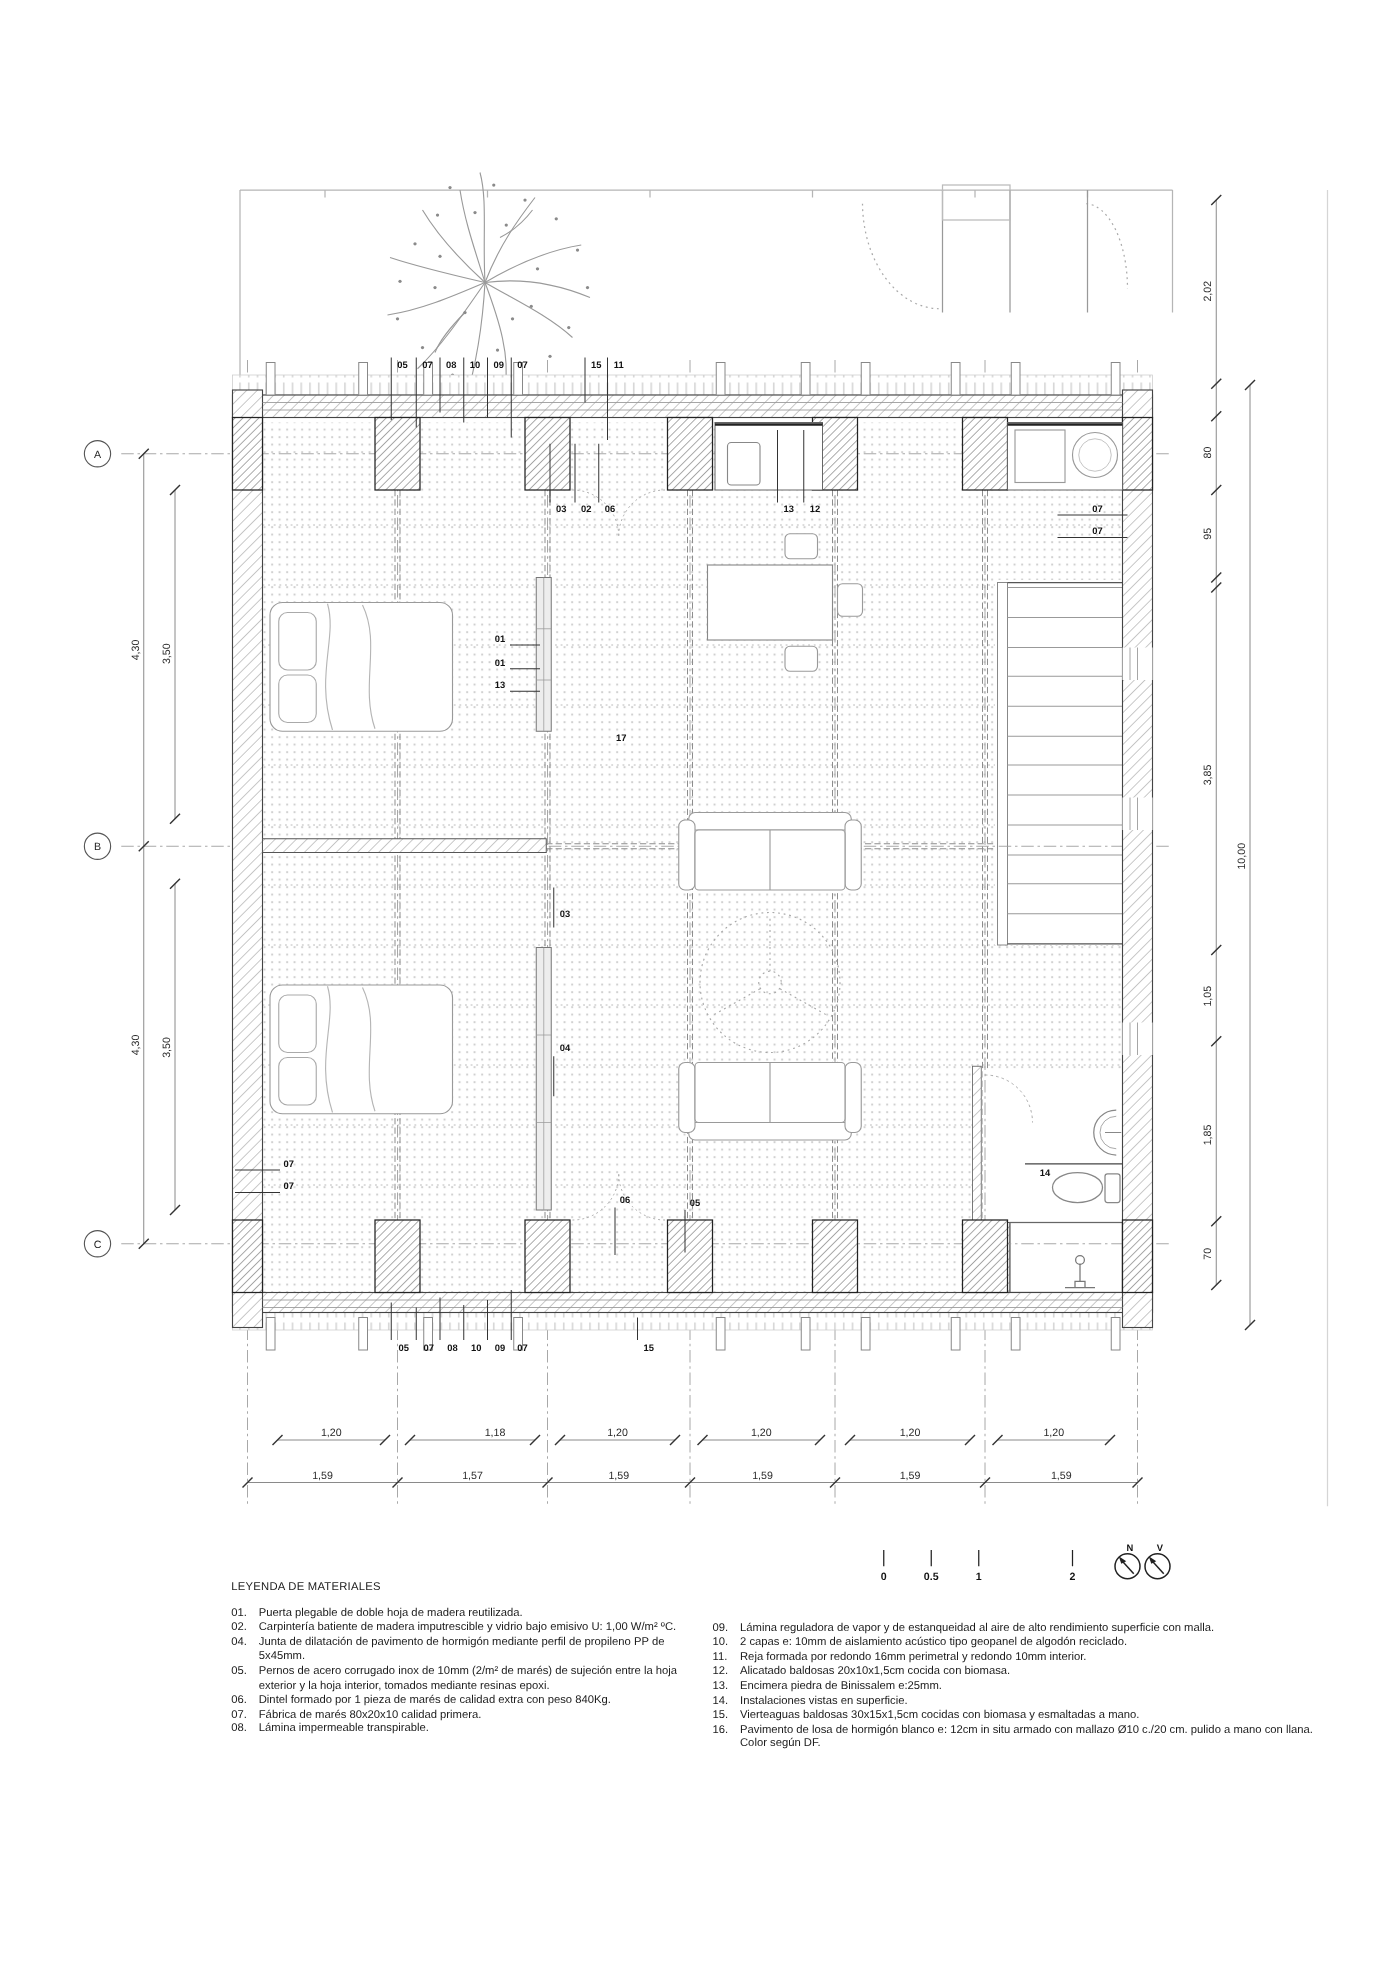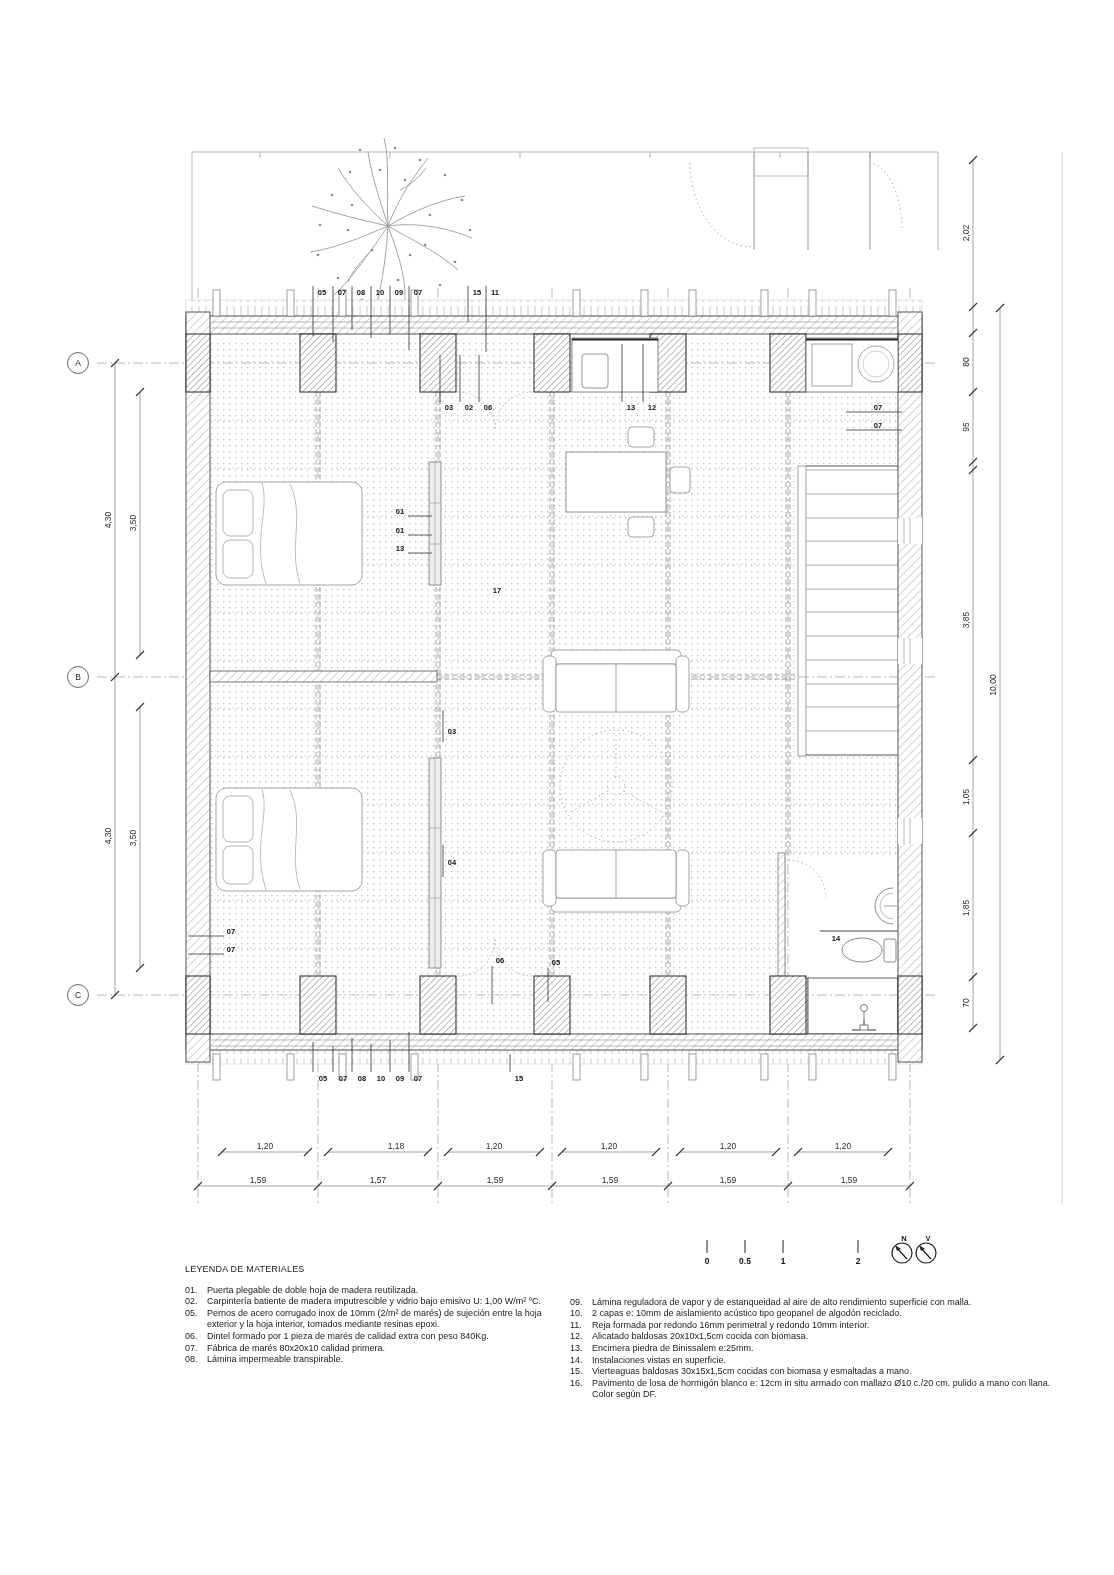--- a/index.html
+++ b/index.html
@@ -466,21 +466,21 @@
 <span class="lbl" style="left:488px;top:407px">06</span>
 <span class="lbl" style="left:631px;top:407px">13</span>
 <span class="lbl" style="left:652px;top:407px">12</span>
 <span class="lbl" style="left:878px;top:407px">07</span>
 <span class="lbl" style="left:878px;top:425px">07</span>
 <span class="lbl" style="left:400px;top:511px">01</span>
 <span class="lbl" style="left:400px;top:530px">01</span>
 <span class="lbl" style="left:400px;top:548px">13</span>
 <span class="lbl" style="left:497px;top:590px">17</span>
 <span class="lbl" style="left:452px;top:731px">03</span>
-<span class="lbl" style="left:452px;top:862px">04</span>
+<span class="lbl" style="left:452px;top:838px">04</span>
 <span class="lbl" style="left:231px;top:931px">07</span>
 <span class="lbl" style="left:231px;top:949px">07</span>
 <span class="lbl" style="left:500px;top:960px">06</span>
 <span class="lbl" style="left:556px;top:962px">05</span>
 <span class="lbl" style="left:836px;top:938px">14</span>
 
 <span class="dimv" style="left:108px;top:520px">4,30</span>
 <span class="dimv" style="left:108px;top:836px">4,30</span>
 <span class="dimv" style="left:133px;top:523px">3,50</span>
 <span class="dimv" style="left:133px;top:838px">3,50</span>
@@ -520,20 +520,24 @@
     <div class="colL">
       <div class="item">
             <span class="n">01.</span>
             <span class="t">Puerta plegable de doble hoja de madera reutilizada.</span>
           </div>
       <div class="item">
             <span class="n">02.</span>
             <span class="t">Carpintería batiente de madera imputrescible y vidrio bajo emisivo U: 1,00 W/m² ºC.</span>
           </div>
       <div class="item">
+            <span class="n">04.</span>
+            <span class="t">Junta de dilatación de pavimento de hormigón mediante perfil de propileno PP de 5x45mm.</span>
+          </div>
+      <div class="item">
             <span class="n">05.</span>
             <span class="t">Pernos de acero corrugado inox de 10mm (2/m² de marés) de sujeción entre la hoja exterior y la hoja interior, tomados mediante resinas epoxi.</span>
           </div>
       <div class="item">
             <span class="n">06.</span>
             <span class="t">Dintel formado por 1 pieza de marés de calidad extra con peso 840Kg.</span>
           </div>
       <div class="item">
             <span class="n">07.</span>
             <span class="t">Fábrica de marés 80x20x10 calidad primera.</span>

